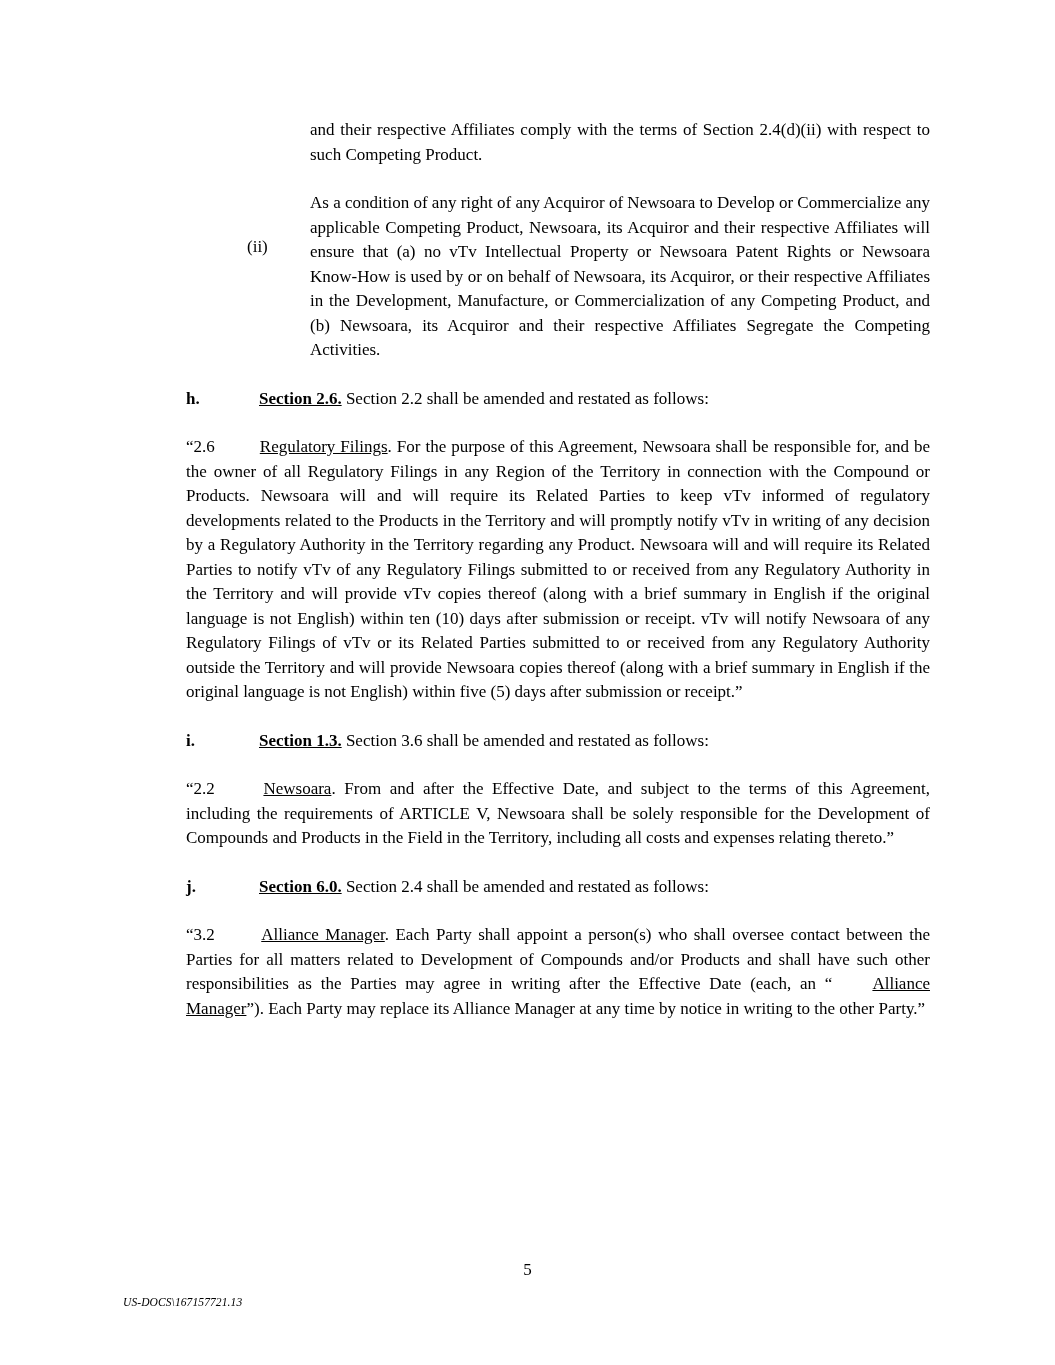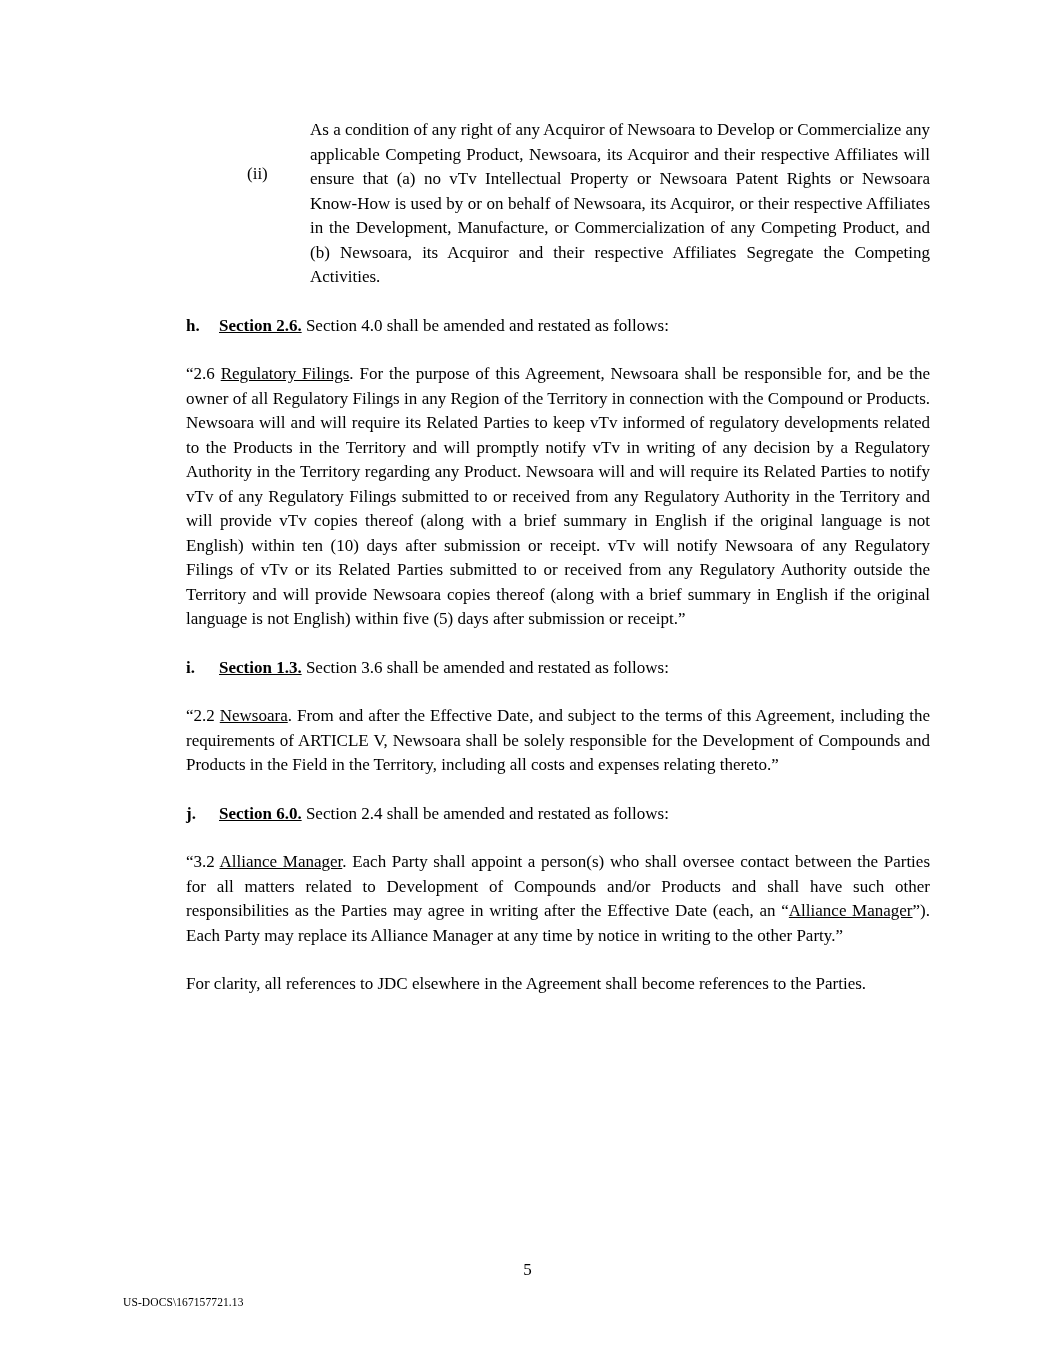--- a/index.html
+++ b/index.html
@@ -46,46 +46,47 @@
   .item-letter {
     position: relative;
     padding-left: 33px;
   }
   .item-letter > .marker {
     position: absolute;
     left: 0;
     top: 0;
   }
   .b { font-weight: bold; }
-  .u { text-decoration: underline; }
+  .u { text-decoration: underline; margin-left: 40px; }
   .page-number {
     position: absolute;
     left: 0;
     width: 1055px;
     top: 1258px;
     text-align: center;
     font-size: 17px;
   }
   .doc-footer {
     position: absolute;
     left: 123px;
     top: 1290px;
     font-size: 11.5px;
     letter-spacing: 0.1px;
+    font-style: italic;
   }
 </style>
 </head>
 <body>
 
 <div class="page">
   <div class="content">
+      <div class="para justify indent-roman"><span>and their respective Affiliates comply with the terms of Section 2.4(d)(ii) with respect to such Competing Product.</span></div>
       <div class="para justify item-roman"><span class="marker">(ii)</span><span>As a condition of any right of any Acquiror of Newsoara to Develop or Commercialize any applicable Competing Product, Newsoara, its Acquiror and their respective Affiliates will ensure that (a) no vTv Intellectual Property or Newsoara Patent Rights or Newsoara Know-How is used by or on behalf of Newsoara, its Acquiror, or their respective Affiliates in the Development, Manufacture, or Commercialization of any Competing Product, and (b) Newsoara, its Acquiror and their respective Affiliates Segregate the Competing Activities.</span></div>
-      <div class="para item-letter"><span class="marker b">h.</span><span class="b u">Section 2.6.</span><span> Section 4.0 shall be amended and restated as follows:</span></div>
+      <div class="para item-letter"><span class="marker b">h.</span><span class="b u">Section 2.6.</span><span> Section 2.2 shall be amended and restated as follows:</span></div>
       <div class="para justify"><span>“2.6 </span><span class="u">Regulatory Filings</span><span>. For the purpose of this Agreement, Newsoara shall be responsible for, and be the owner of all Regulatory Filings in any Region of the Territory in connection with the Compound or Products. Newsoara will and will require its Related Parties to keep vTv informed of regulatory developments related to the Products in the Territory and will promptly notify vTv in writing of any decision by a Regulatory Authority in the Territory regarding any Product. Newsoara will and will require its Related Parties to notify vTv of any Regulatory Filings submitted to or received from any Regulatory Authority in the Territory and will provide vTv copies thereof (along with a brief summary in English if the original language is not English) within ten (10) days after submission or receipt. vTv will notify Newsoara of any Regulatory Filings of vTv or its Related Parties submitted to or received from any Regulatory Authority outside the Territory and will provide Newsoara copies thereof (along with a brief summary in English if the original language is not English) within five (5) days after submission or receipt.”</span></div>
       <div class="para item-letter"><span class="marker b">i.</span><span class="b u">Section 1.3.</span><span> Section 3.6 shall be amended and restated as follows:</span></div>
       <div class="para justify"><span>“2.2 </span><span class="u">Newsoara</span><span>. From and after the Effective Date, and subject to the terms of this Agreement, including the requirements of ARTICLE V, Newsoara shall be solely responsible for the Development of Compounds and Products in the Field in the Territory, including all costs and expenses relating thereto.”</span></div>
       <div class="para item-letter"><span class="marker b">j.</span><span class="b u">Section 6.0.</span><span> Section 2.4 shall be amended and restated as follows:</span></div>
       <div class="para justify"><span>“3.2 </span><span class="u">Alliance Manager</span><span>. Each Party shall appoint a person(s) who shall oversee contact between the Parties for all matters related to Development of Compounds and/or Products and shall have such other responsibilities as the Parties may agree in writing after the Effective Date (each, an “</span><span class="u">Alliance Manager</span><span>”). Each Party may replace its Alliance Manager at any time by notice in writing to the other Party.”</span></div>
-      <div class="para justify"><span>For clarity, all references to JDC elsewhere in the Agreement shall become references to the Parties.</span></div>
     </div>
   <div class="page-number">5</div>
   <div class="doc-footer">US-DOCS\167157721.13</div>
 </div>
 
 </body></html>

